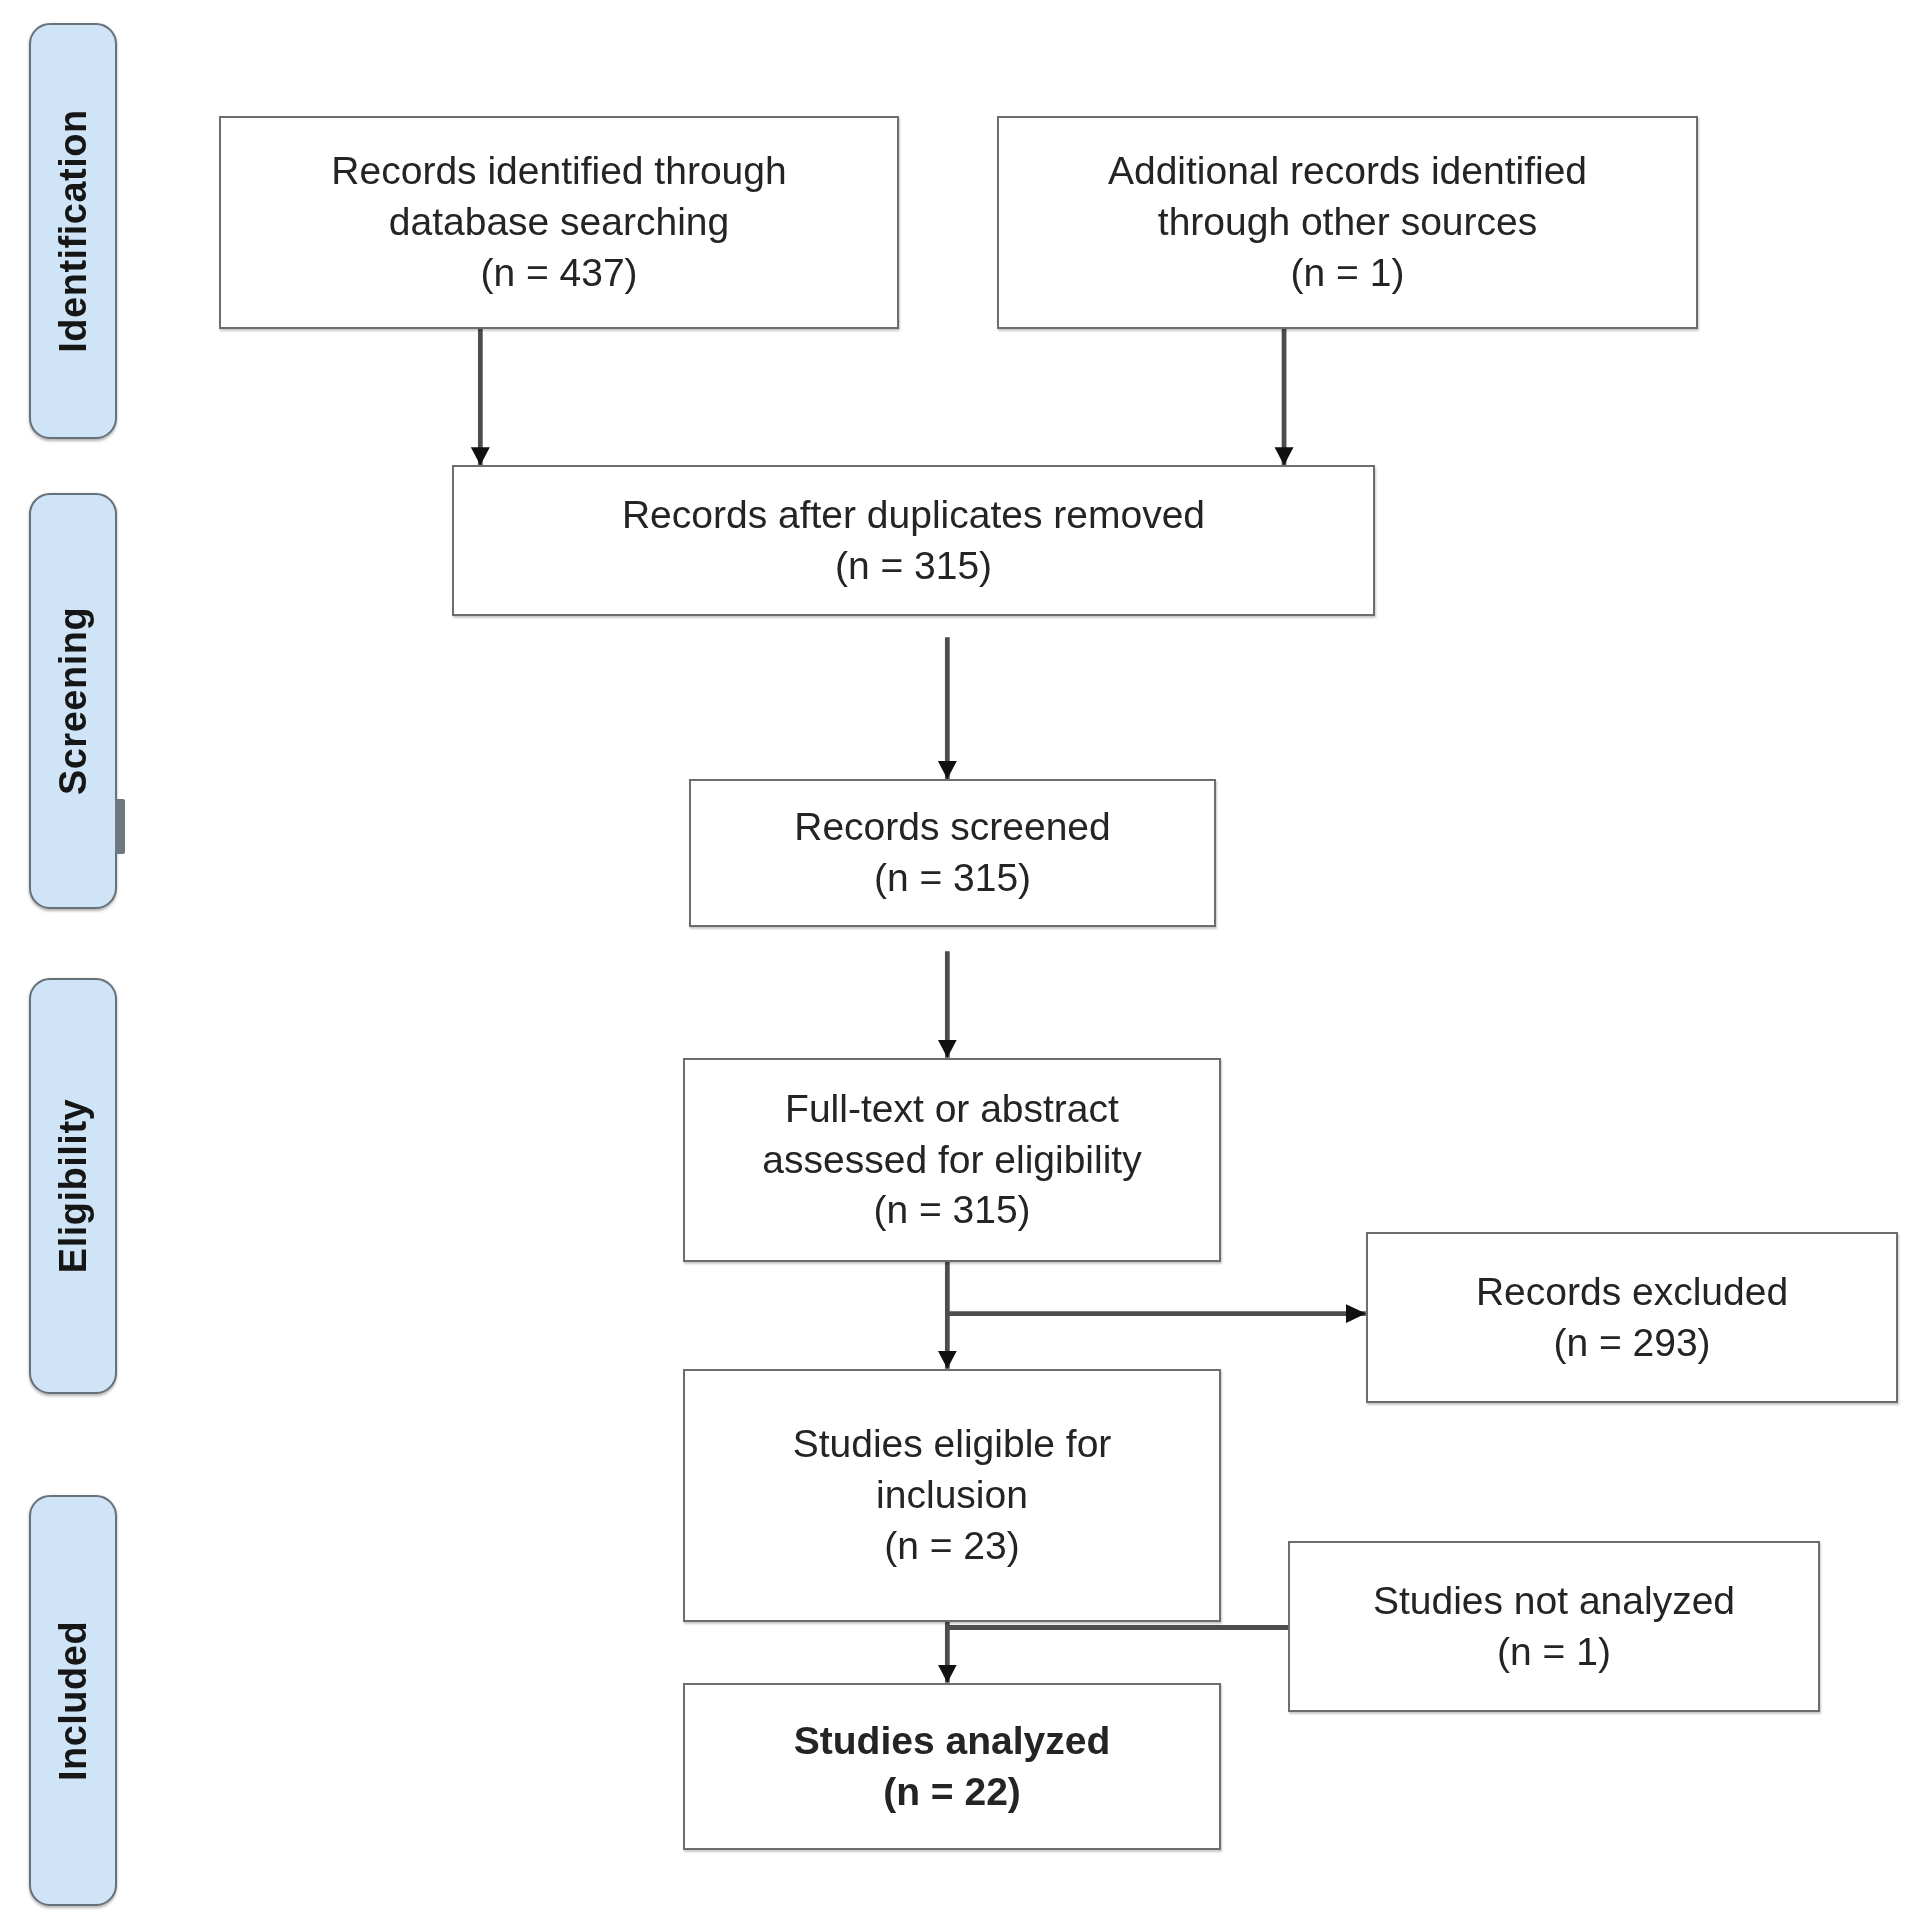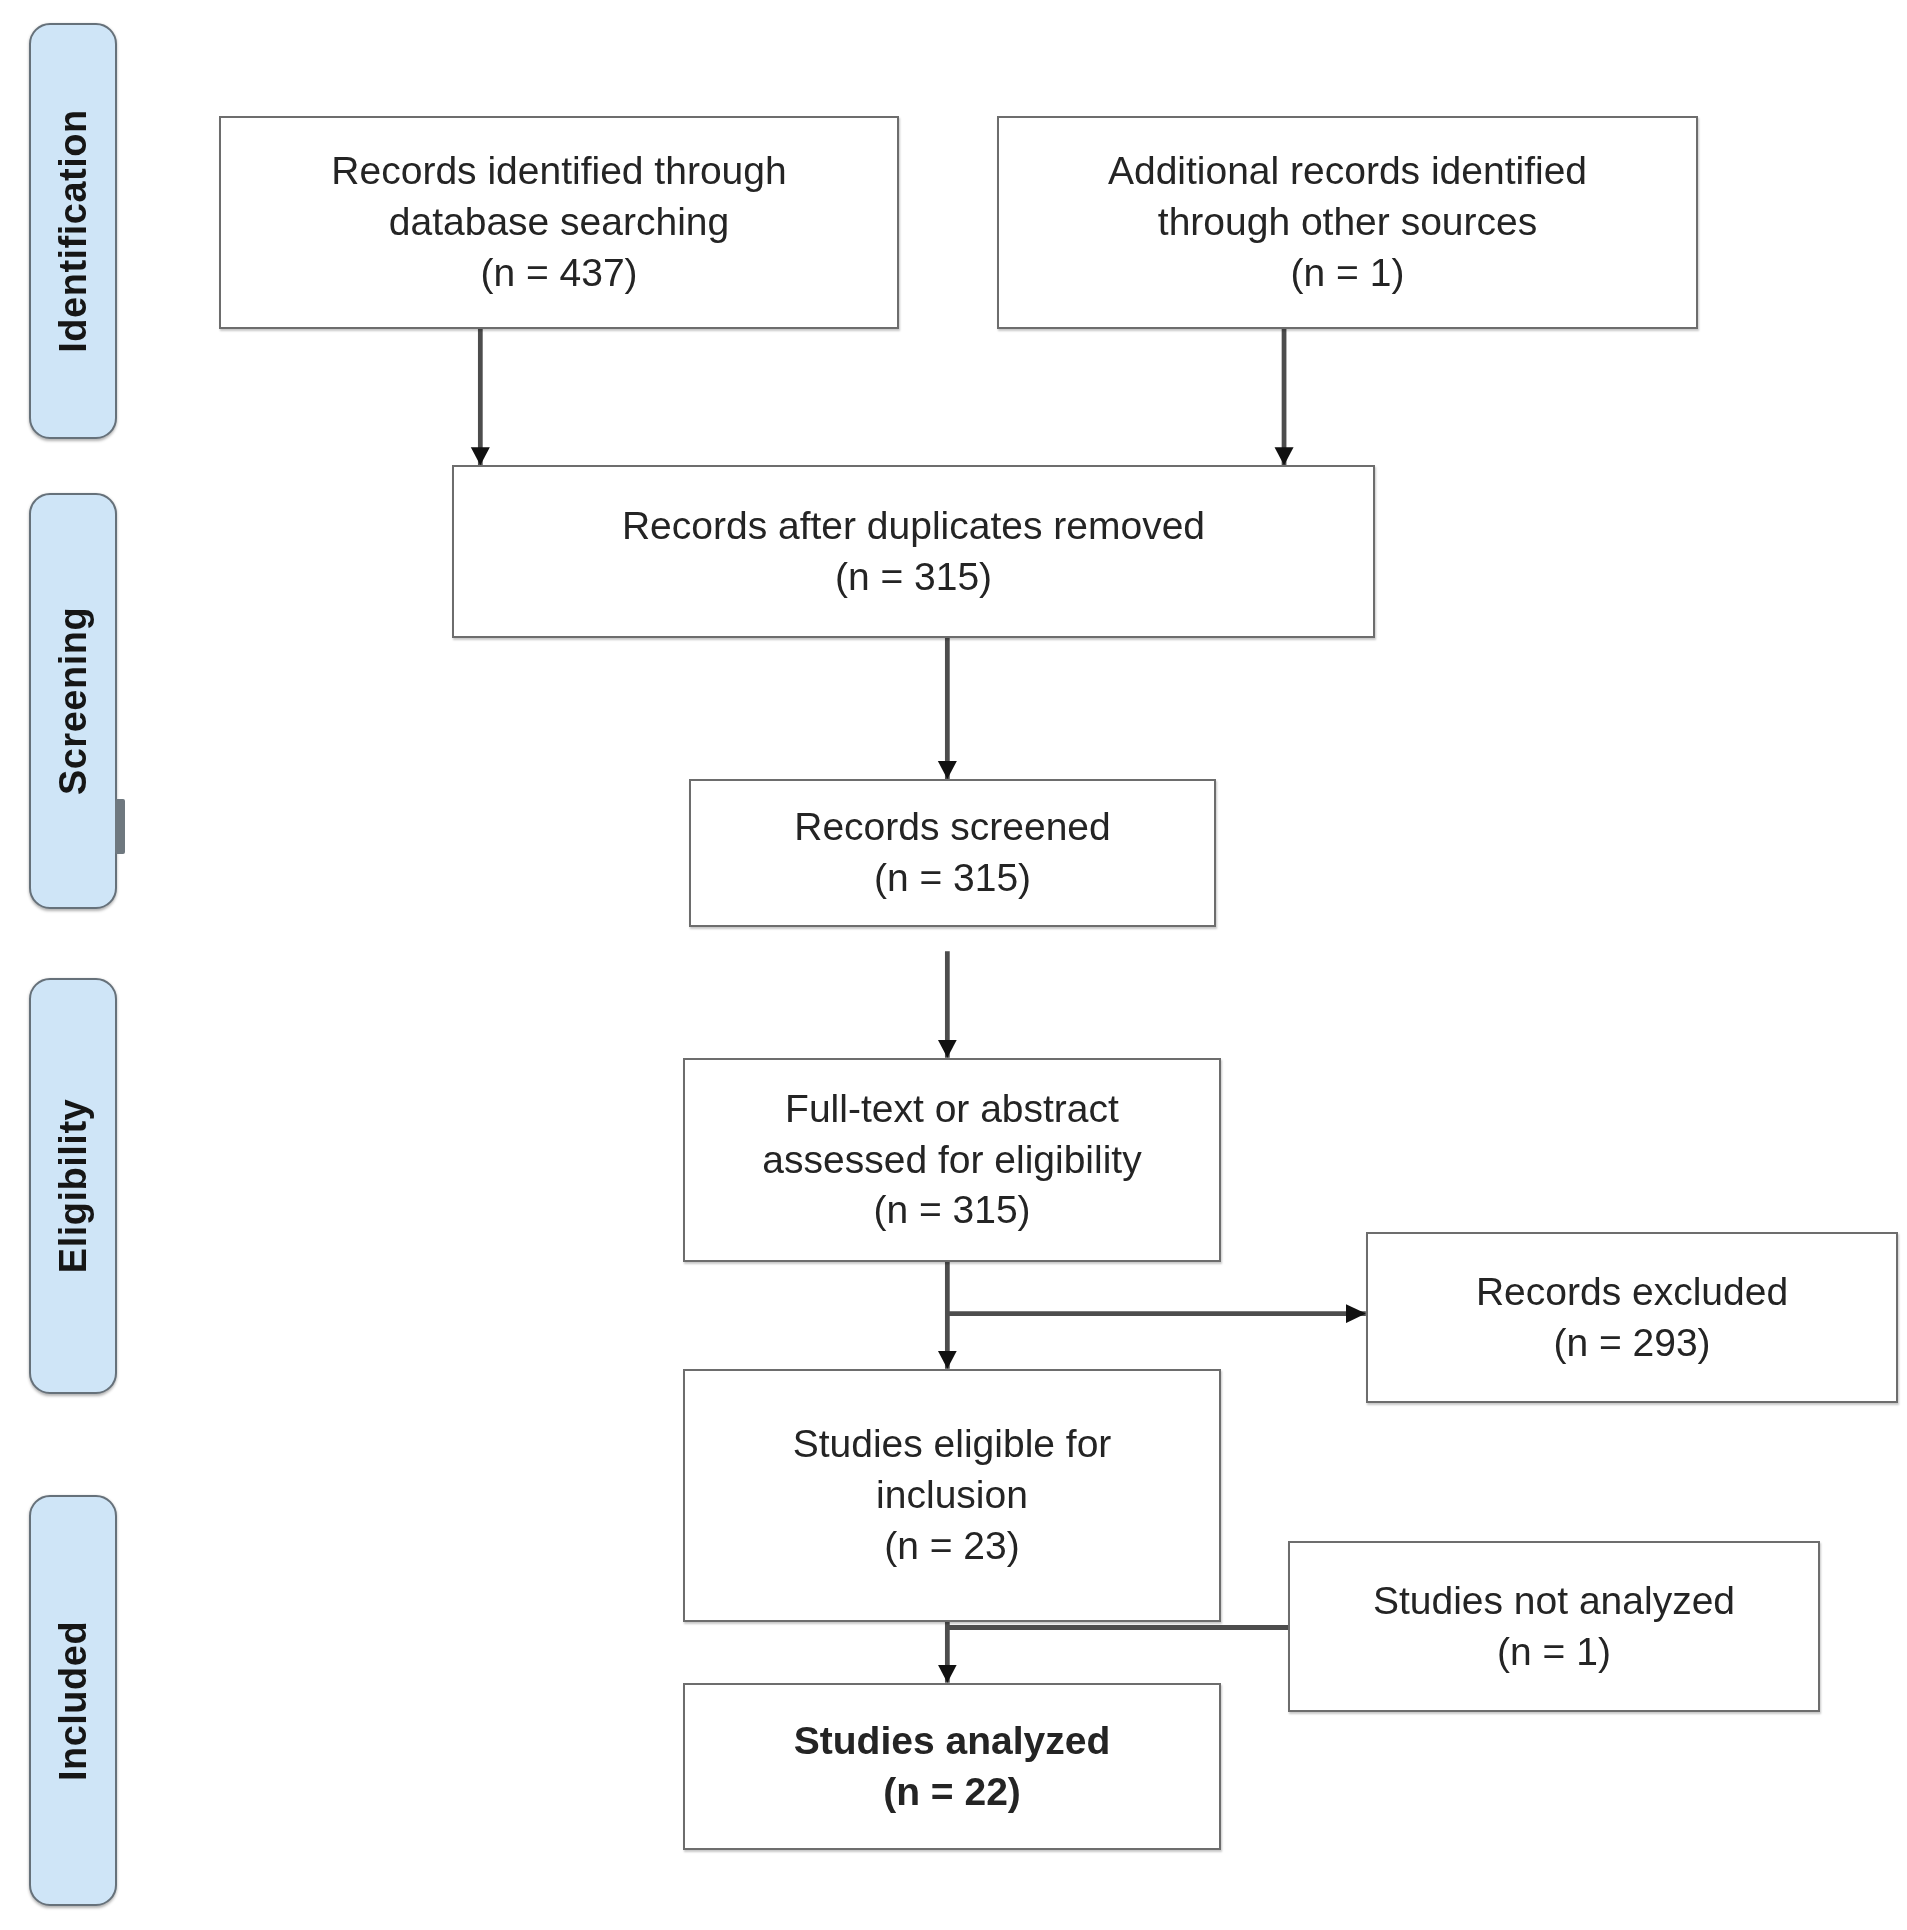--- a/index.html
+++ b/index.html
@@ -128,21 +128,21 @@
 database searching
 (n = 437)</span>
   </div>
 
   <div class="flow-box" style="left:997px; top:116px; width:701px; height:213px;">
     <span class="txt">Additional records identified
 through other sources
 (n = 1)</span>
   </div>
 
-  <div class="flow-box" style="left:452px; top:465px; width:923px; height:173px;">
+  <div class="flow-box" style="left:452px; top:465px; width:923px; height:151px;">
     <span class="txt">Records after duplicates removed
 (n = 315)</span>
   </div>
 
   <div class="flow-box" style="left:689px; top:779px; width:527px; height:148px;">
     <span class="txt">Records screened
 (n = 315)</span>
   </div>
 
   <div class="flow-box" style="left:683px; top:1058px; width:538px; height:204px;">

